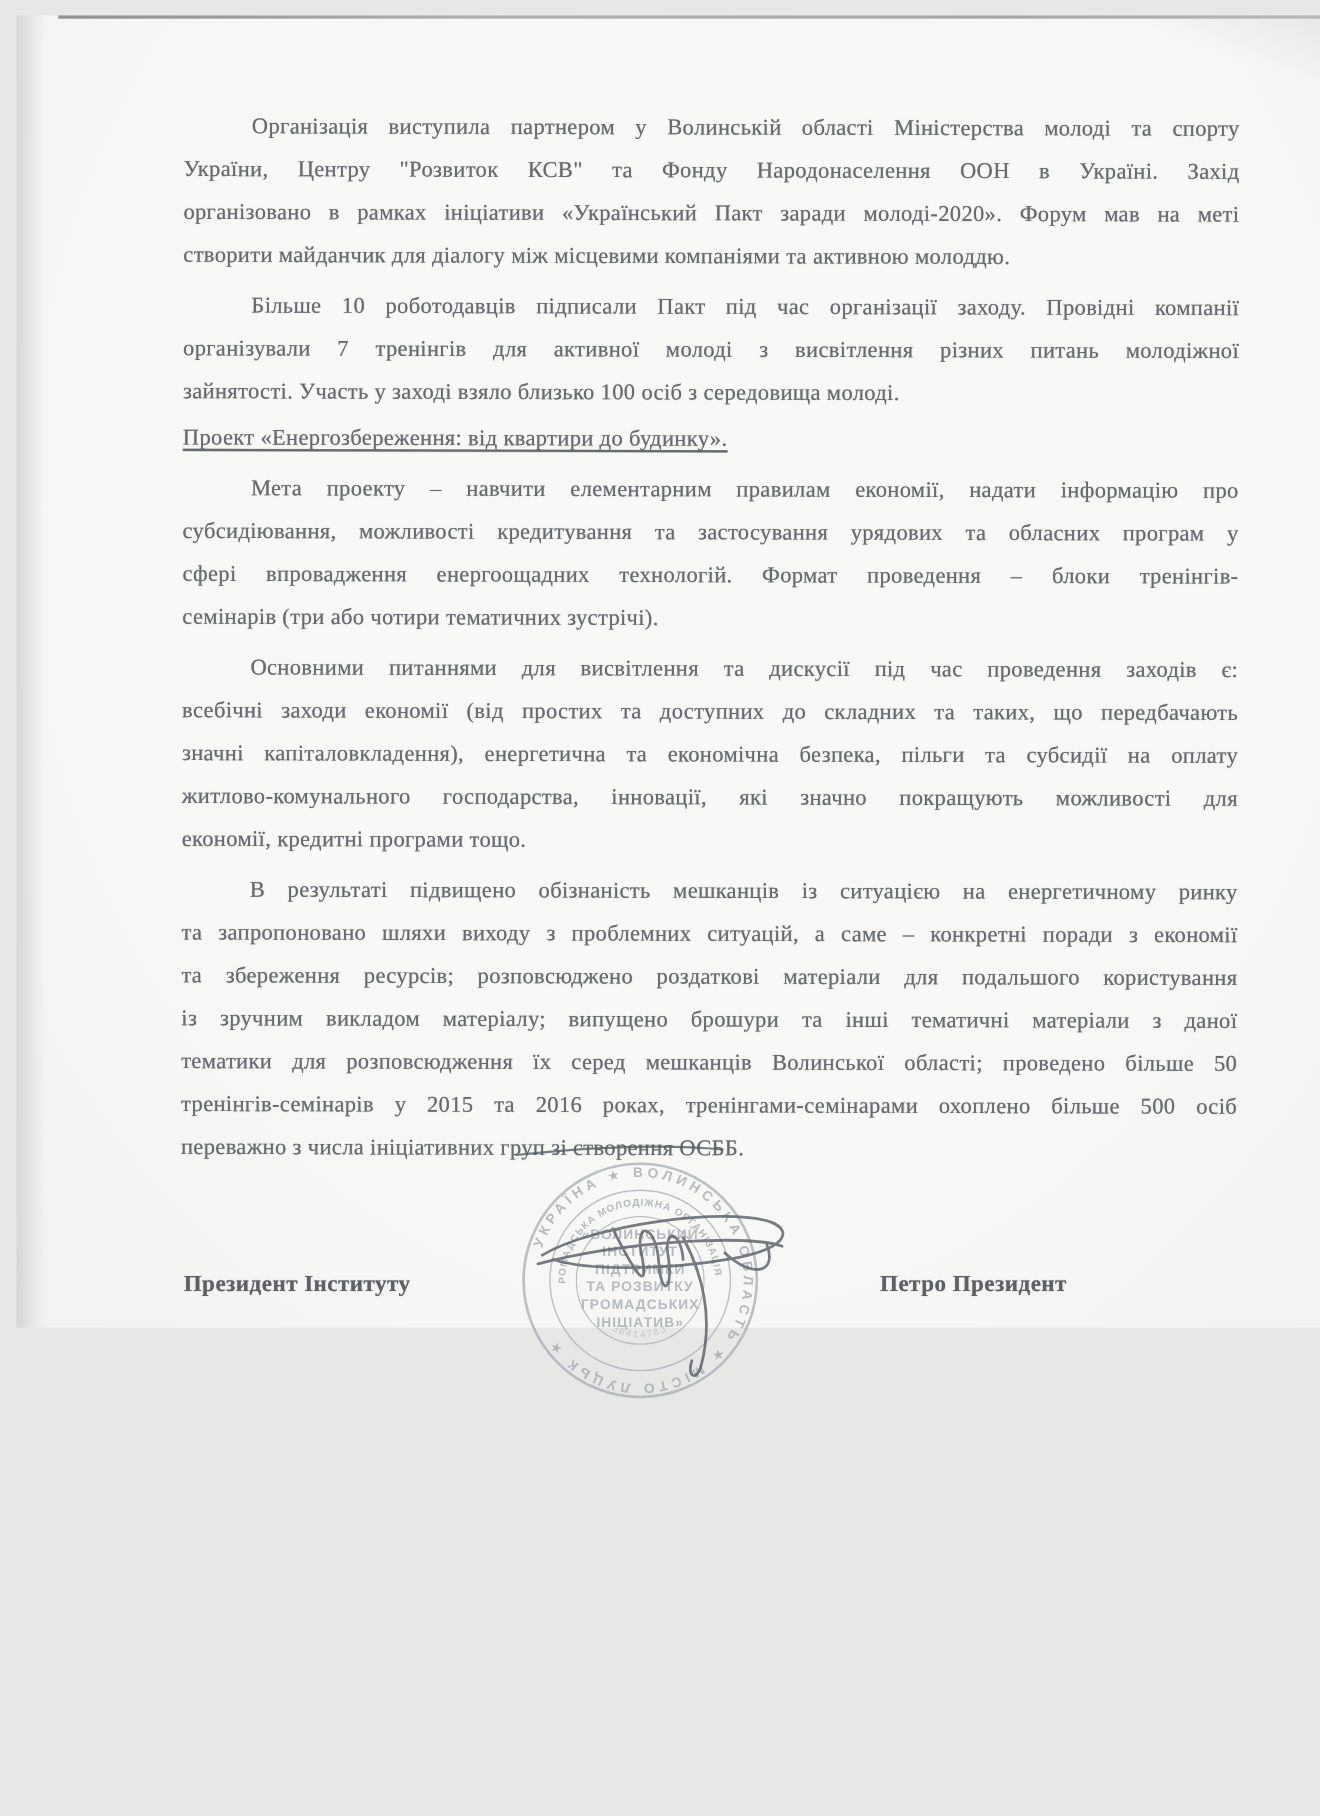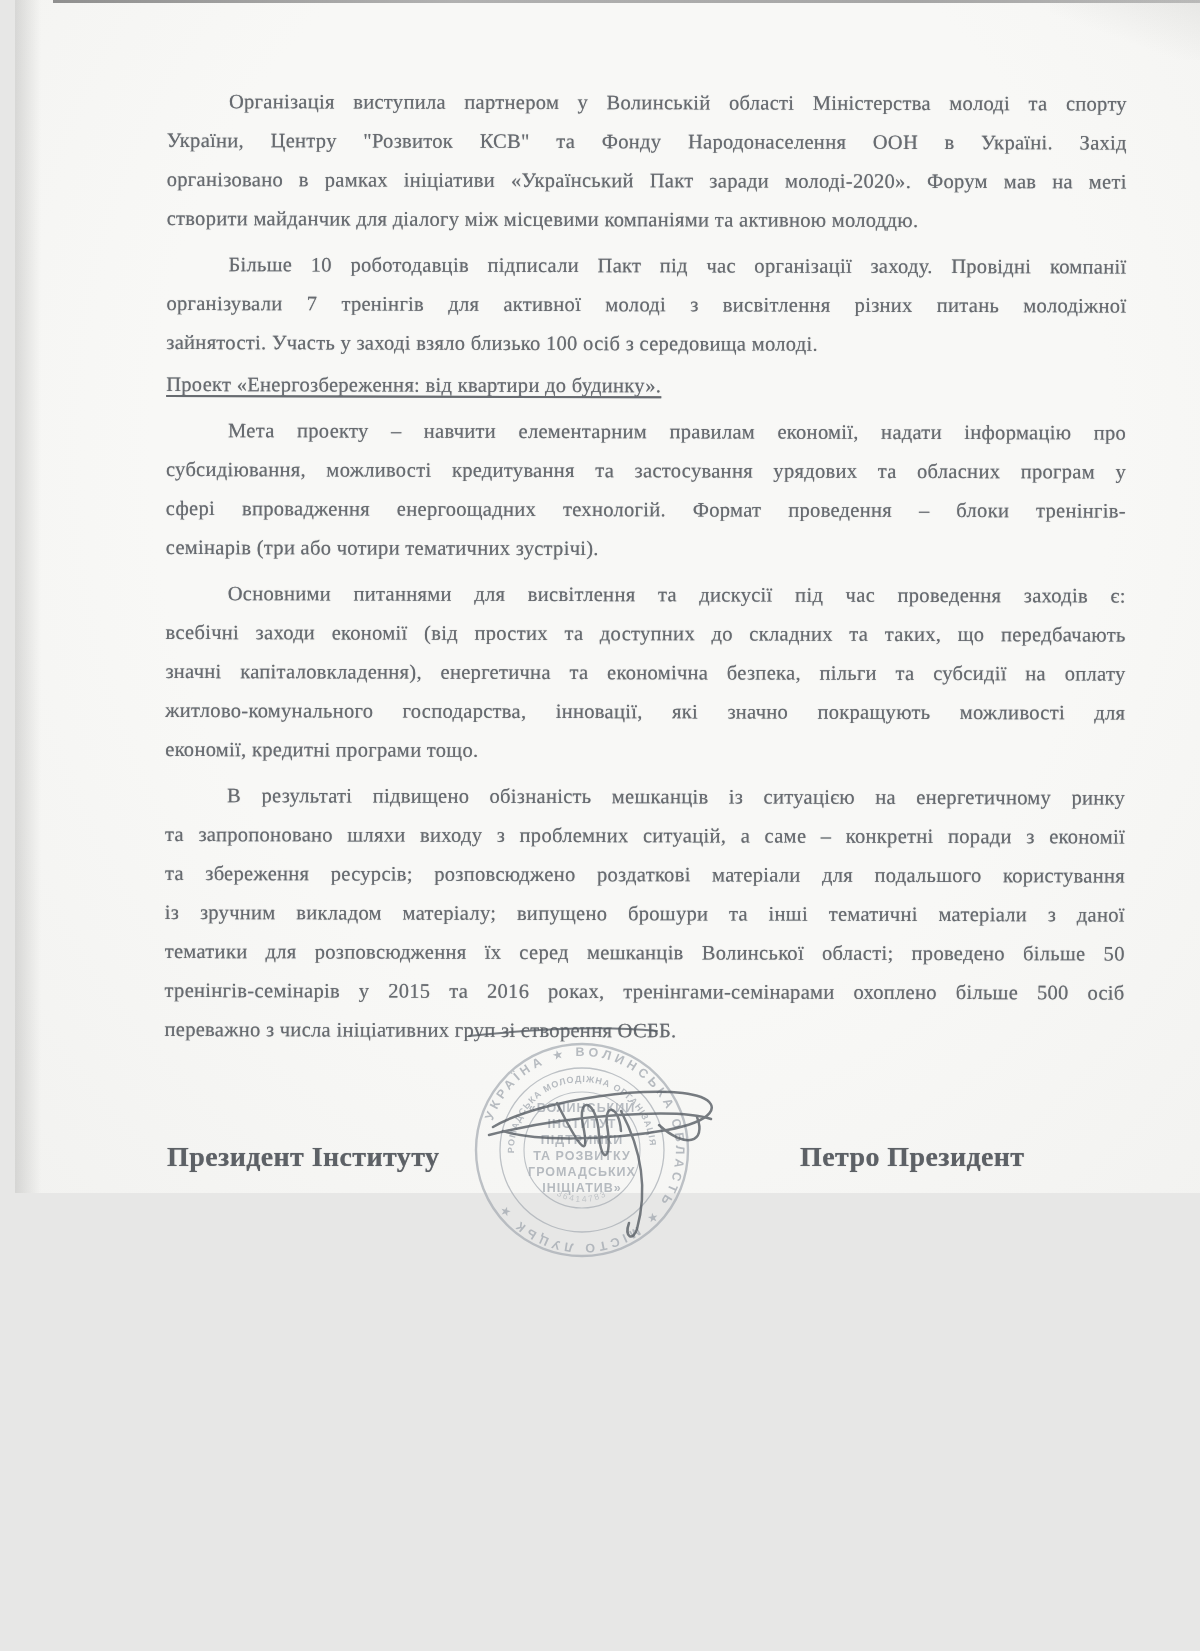--- a/index.html
+++ b/index.html
@@ -3,21 +3,21 @@
 <meta charset="utf-8">
 <style>
   html,body{margin:0;padding:0;}
   body{
     width:1200px;height:1651px;position:relative;overflow:hidden;
     background:#e7e7e6;
     font-family:"Liberation Serif","DejaVu Serif",serif;
   }
   
   .page{
-    position:absolute;left:15px;top:0;width:1185px;height:1193px;
+    position:absolute;left:15px;top:14px;width:1185px;height:1193px;
     background:radial-gradient(ellipse at 52% 38%, #f8f8f6 55%, #f2f2f0 100%);
   }
   .page-top-edge{
     position:absolute;left:38px;right:0;top:0;height:3px;
     background:linear-gradient(90deg,#6e6e6e,#9a9a9a 35%,#8b8b8b 75%,#a3a3a3);
     opacity:.75;
   }
   .page-left-edge{
     position:absolute;left:0;top:0;bottom:0;width:26px;
     background:linear-gradient(90deg,rgba(110,110,110,.22),rgba(110,110,110,0));
@@ -42,21 +42,21 @@
   .para.heading{margin-top:3px;}
   .para.heading .line{
     text-align-last:left;
     text-decoration:underline;
     text-decoration-thickness:1.6px;
     text-underline-offset:4px;
   }
   
   .sig-label{
     position:absolute;top:1141px;
-    font-size:28px;font-weight:700;color:#5d6166;
+    font-size:21px;font-weight:700;color:#5d6166;
     letter-spacing:.4px;
     text-shadow:0 0 .8px rgba(93,97,102,.7);
     font-family:Liberation Serif, serif;
   }
   .sig-label.left{left:152px;}
   .sig-label.right{left:785px;}
   .stamp-wrap{position:absolute;left:430px;top:1013px;width:274px;height:274px;}
   .stamp-wrap svg{display:block;}
 </style>
 </head>

